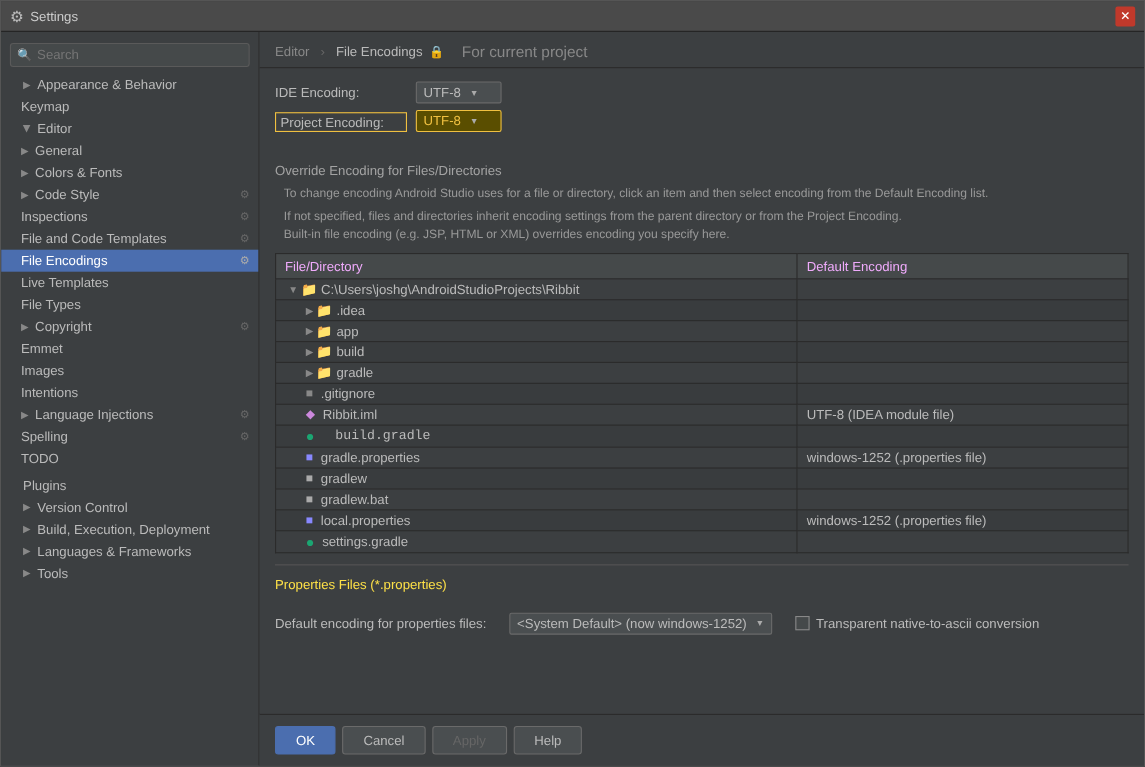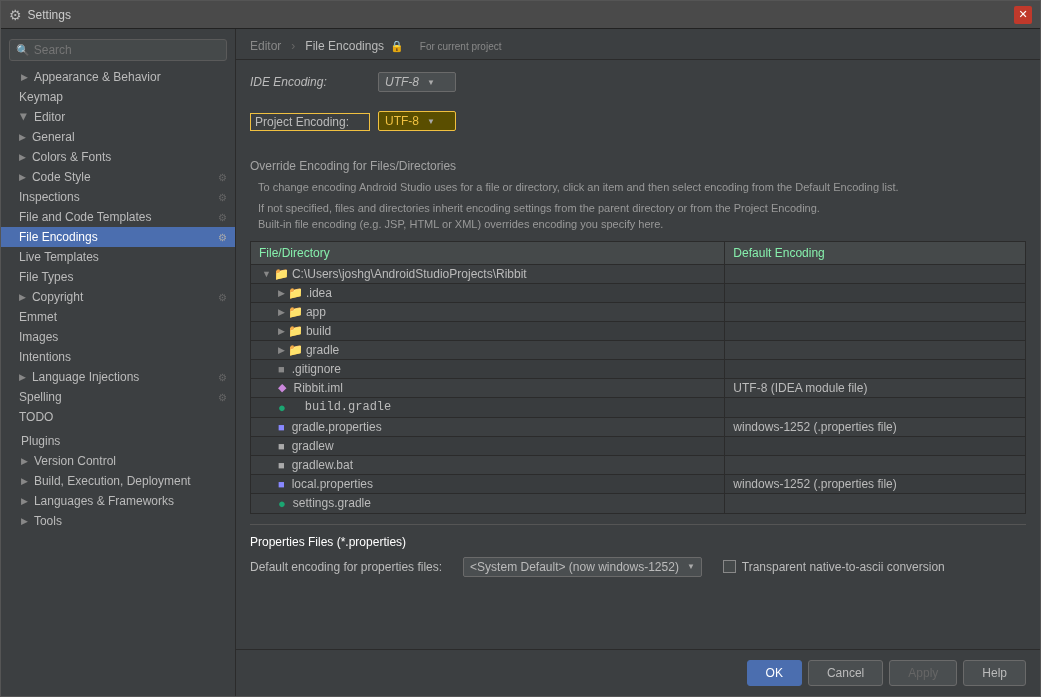--- a/index.html
+++ b/index.html
@@ -31,63 +31,63 @@
     .nav-item-label { flex: 1; }
     .nav-item-icon-right { color: #666; font-size: 10px; margin-left: auto; }
 
     
     .right-panel { flex: 1; display: flex; flex-direction: column; background: #3c3f41; }
 
     .panel-header { padding: 10px 14px 6px 14px; border-bottom: 1px solid #2b2b2b; display: flex; align-items: center; gap: 6px; }
     .breadcrumb { color: #888; font-size: 12px; }
     .breadcrumb-sep { color: #666; margin: 0 4px; }
     .breadcrumb-current { color: #bbbbbb; }
-    .for-project { color: #888; font-size: 10px; margin-left: 10px; }
+    .for-project { color: #888; font-size: 14px; margin-left: 10px; }
     .lock-icon { color: #888; font-size: 11px; }
 
     .panel-body { flex: 1; padding: 12px 14px; overflow-y: auto; }
 
-    .encoding-row { display: flex; align-items: center; gap: 8px; margin-bottom: 19px; font-style: italic; }
+    .encoding-row { display: flex; align-items: center; gap: 8px; margin-bottom: 6px; }
     .encoding-label { color: #bbbbbb; min-width: 120px; }
     .project-encoding-row { display: flex; align-items: flex-end; gap: 8px; margin-bottom: 28px; }
     .project-enc-label { color: #bbbbbb; min-width: 120px; border: 1px solid #f0c040; padding: 1px 3px; }
 
     .dropdown { background: #4a4e50; border: 1px solid #6a6a6a; border-radius: 2px; padding: 2px 20px 2px 6px; color: #bbbbbb; font-size: 12px; cursor: pointer; position: relative; display: inline-flex; align-items: center; gap: 4px; }
     .dropdown.highlighted { border-color: #f0c040; background: #5a4e00; color: #f0c040; }
     .dropdown-arrow { font-size: 8px; color: #aaa; margin-left: 4px; }
 
     .override-section { margin-top: 4px; }
     .override-title { color: #a3a3a3; font-size: 12px; margin-bottom: 6px; font-weight: normal; }
     .override-desc { color: #999; font-size: 11px; line-height: 1.5; margin-bottom: 8px; padding-left: 8px; }
 
     .file-table { width: 100%; border-collapse: collapse; margin-top: 6px; }
-    .file-table th { background: #45494a; color: #86efac; padding: 4px 8px; text-align: left; border: 1px solid #2b2b2b; font-weight: normal; }
+    .file-table th { background: #45494a; color: #f0abfc; padding: 4px 8px; text-align: left; border: 1px solid #2b2b2b; font-weight: normal; }
     .file-table td { padding: 2px 8px; border: 1px solid #2b2b2b; color: #bbbbbb; vertical-align: middle; }
     .file-table tr:nth-child(even) { background: #393c3e; }
 
     .tree-row { display: flex; align-items: center; gap: 3px; }
     .tree-arrow { font-size: 9px; color: #888; }
     .folder-icon { color: #d4a843; font-size: 12px; }
     .file-icon { font-size: 11px; }
     .file-icon.gradle { color: #1ba672; }
     .file-icon.properties { color: #8888ff; }
     .file-icon.gitignore { color: #888; }
     .file-icon.bat { color: #aaa; }
     .file-icon.iml { color: #cc88dd; }
     .file-icon.gradlew { color: #888; }
 
     .properties-section { border-top: 1px solid #555; padding-top: 10px; margin-top: 10px; }
-    .properties-title { color: #ffffff; margin-bottom: 8px; }
+    .properties-title { color: #fde047; margin-bottom: 19px; }
     .properties-row { display: flex; align-items: center; gap: 21px; }
     .properties-label { color: #bbbbbb; }
     .properties-dropdown { background: #4a4e50; border: 1px solid #6a6a6a; border-radius: 2px; padding: 2px 6px; color: #bbbbbb; font-size: 12px; display: inline-flex; align-items: center; gap: 4px; cursor: pointer; }
     .checkbox-area { display: flex; align-items: center; gap: 6px; cursor: pointer; }
     .checkbox { width: 13px; height: 13px; border: 1px solid #888; background: #45494a; display: inline-block; }
 
-    .bottom-bar { padding: 10px 14px; border-top: 1px solid #2b2b2b; display: flex; justify-content: flex-end; gap: 6px; background: #3c3f41; }
+    .bottom-bar { padding: 10px 14px; border-top: 1px solid #2b2b2b; display: flex; gap: 6px; background: #3c3f41; }
     .btn { padding: 5px 18px; border-radius: 3px; font-size: 12px; cursor: pointer; border: 1px solid #6a6a6a; color: #bbbbbb; background: #4a4e50; }
     .btn.primary { background: #4b6eaf; border-color: #4b6eaf; color: white; }
     .btn.disabled { color: #666; cursor: default; }
 
     ::-webkit-scrollbar { width: 8px; height: 8px; }
     ::-webkit-scrollbar-track { background: #3c3f41; }
     ::-webkit-scrollbar-thumb { background: #5a5a5a; border-radius: 2px; }
   </style>
 </head>
 <body>

